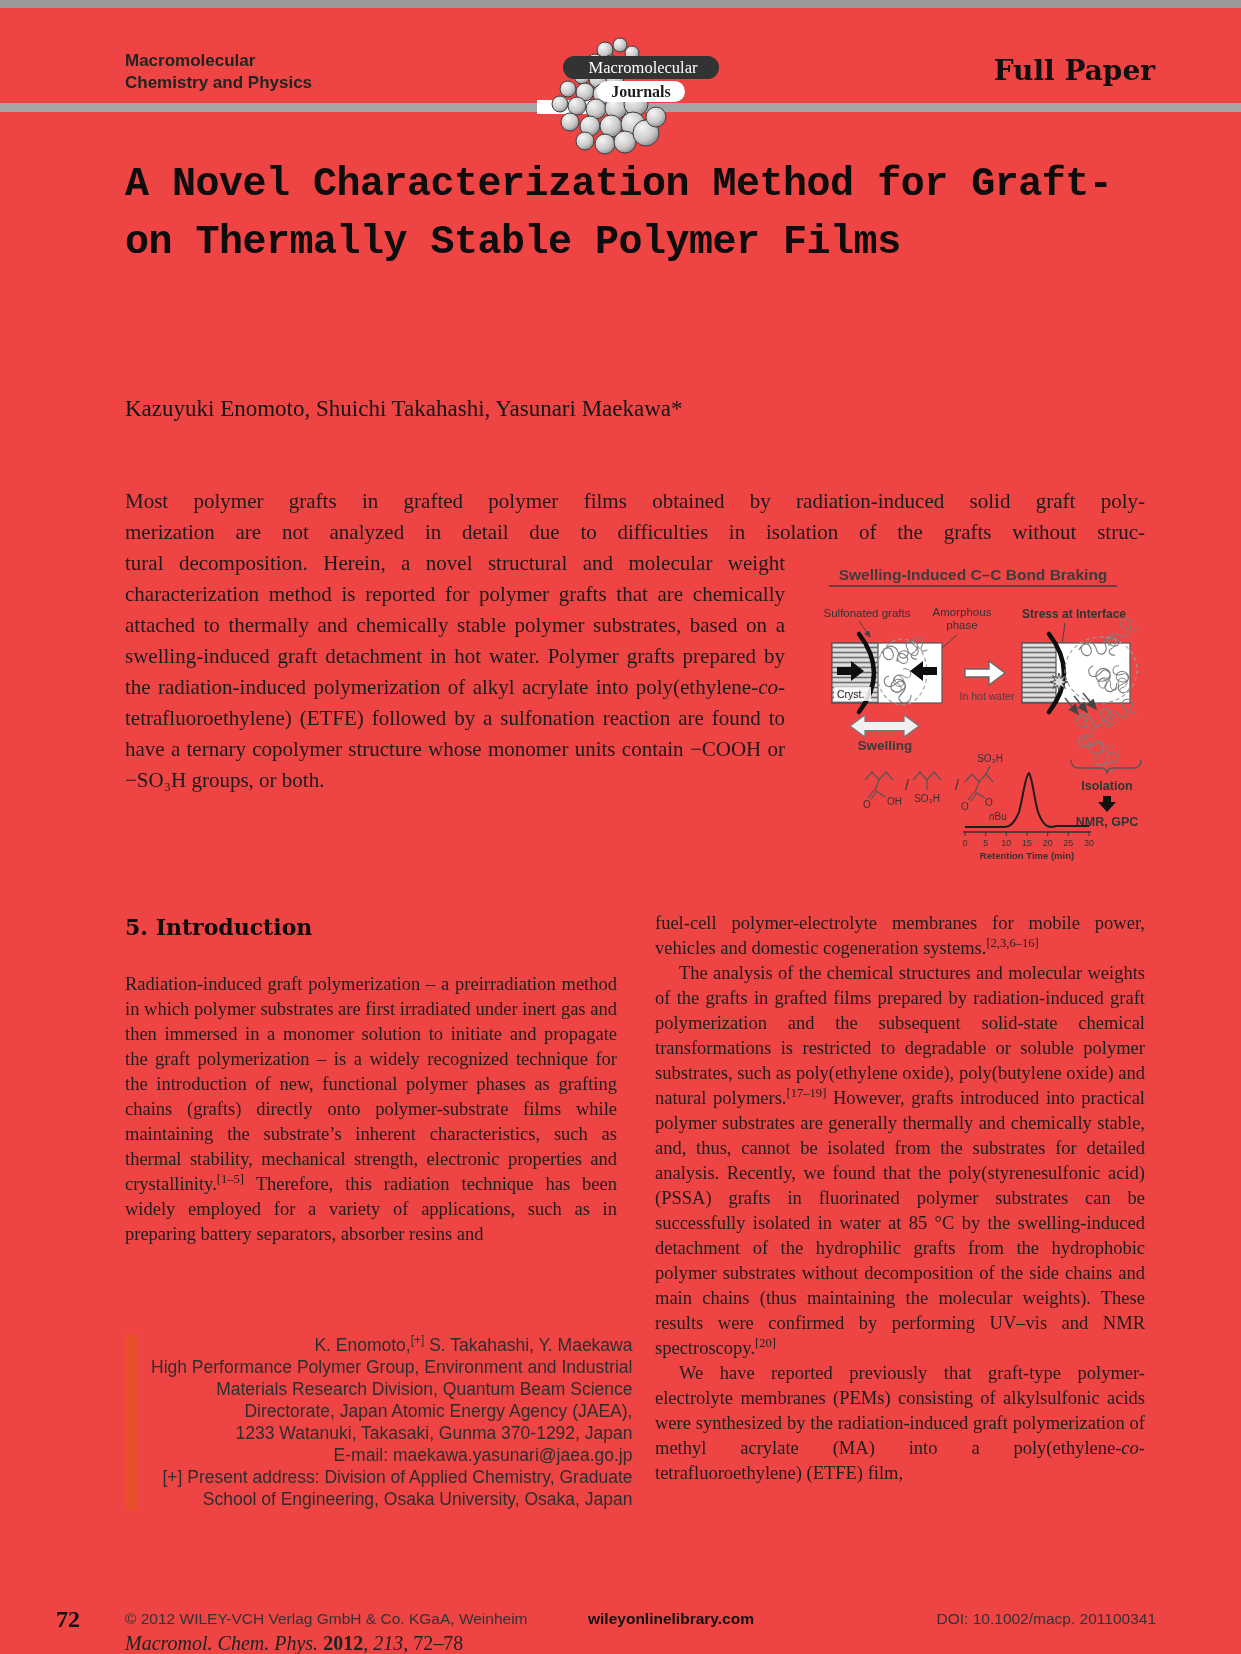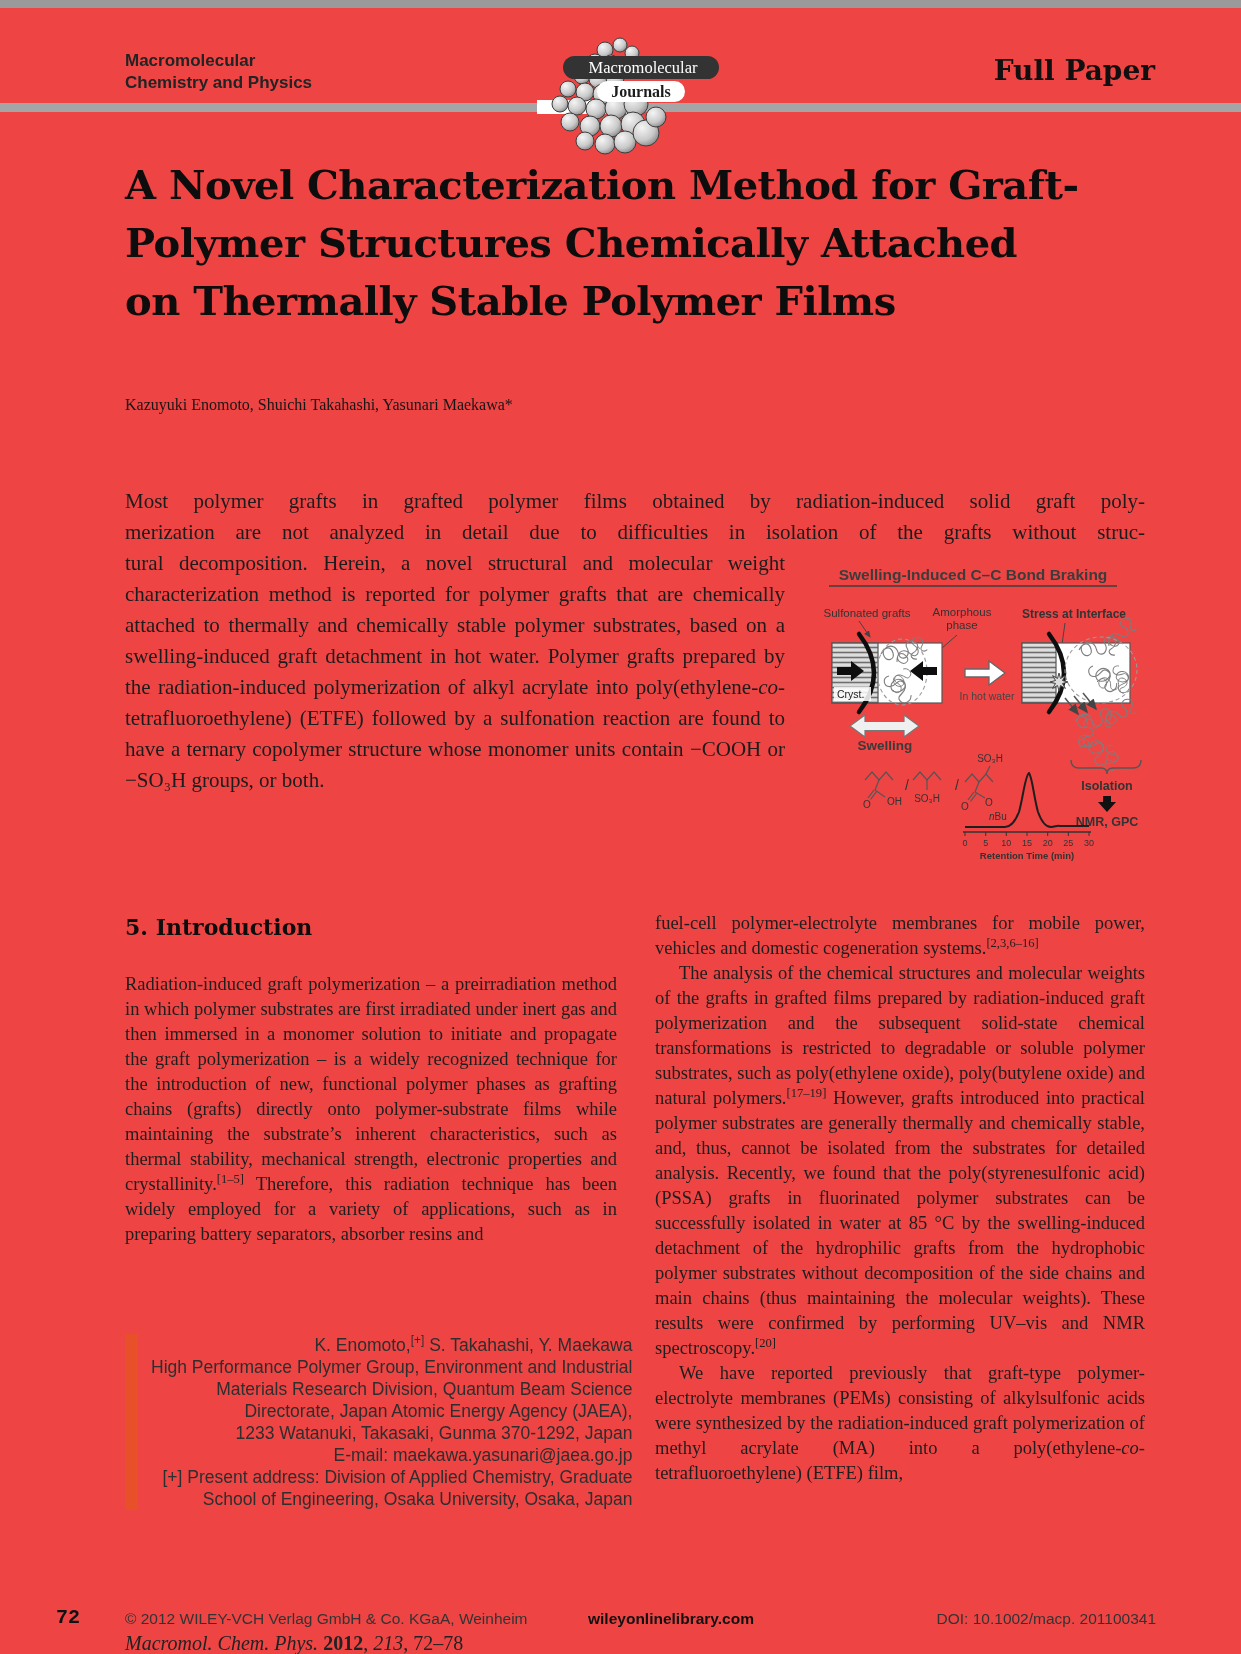--- a/index.html
+++ b/index.html
@@ -8,22 +8,22 @@
   
   .brand{position:absolute;left:125px;top:42px;font-family:"Liberation Sans",sans-serif;
          font-weight:600;font-size:17px;line-height:22px;color:#232323;}
   .top-rule{position:absolute;left:0;top:95px;width:1241px;height:9px;background:#a5a5a5;}
   .article-type{position:absolute;right:86px;top:46px;font-family:"DejaVu Serif",serif;
          font-weight:bold;font-size:28px;color:#101010;}
   .logo{position:absolute;left:535px;top:26px;width:198px;height:128px;}
   
   .paper-title{position:absolute;left:125px;top:148px;font-family:"DejaVu Serif",serif;
          font-weight:bold;font-size:40px;line-height:58px;color:#0d0d0d;letter-spacing:-0.5px;}
-  .paper-title div{white-space:nowrap;}
-  .authors{position:absolute;left:125px;top:388px;font-size:16px;color:#161616;}
+  .paper-title div{white-space:nowrap;font-family:Liberation Mono, monospace;}
+  .authors{position:absolute;left:125px;top:388px;font-size:23px;color:#161616;}
   
   .abstract{position:absolute;left:125px;top:478px;width:1020px;font-size:21px;line-height:31px;
          text-align:justify;color:#1c1c1c;min-height:382px;}
   .abstract .full{text-align:justify;text-align-last:justify;}
   .abstract .wrap{width:660px;}
   .fig{position:absolute;top:64px;right:0;width:348px;height:316px;}
   .fig svg{font-family:"Liberation Sans",sans-serif;}
   
   .section-heading{position:absolute;left:125px;top:906px;font-family:"DejaVu Serif",serif;
          font-weight:bold;font-size:22px;color:#0d0d0d;}
@@ -32,22 +32,22 @@
   .col-left{position:absolute;left:125px;top:964px;width:492px;}
   .col-right{position:absolute;left:655px;top:903px;width:490px;}
   .indent{text-indent:24px;}
   sup{font-size:68%;line-height:0;}
   
   .footnote{position:absolute;left:125px;top:1326px;width:545px;display:flex;text-align:right;}
   .footnote .bar{width:13px;background:#e8502a;margin-right:13px;flex:none;}
   .fn-lines{font-family:"Liberation Sans",sans-serif;font-size:17.5px;line-height:22px;color:#2e2e2e;}
   
   .footer-ref{position:absolute;left:125px;top:1624px;font-size:20px;color:#222;}
-  .page-num{position:absolute;left:56px;top:1598px;font-family:Liberation Mono, monospace;
-         font-weight:bold;font-size:20px;color:#111;}
+  .page-num{position:absolute;left:56px;top:1598px;font-family:Liberation Serif, serif;
+         font-weight:bold;font-size:24px;color:#111;}
   .footer-copy{position:absolute;left:125px;top:1602px;font-family:"Liberation Sans",sans-serif;
          font-size:15.5px;color:#333;}
   .footer-site{position:absolute;left:588px;top:1602px;font-family:"Liberation Sans",sans-serif;
          font-weight:bold;font-size:15.5px;color:#111;}
   .footer-doi{position:absolute;right:85px;top:1602px;font-family:"Liberation Sans",sans-serif;
          font-size:15.5px;color:#333;}
 </style>
 </head>
 <body>
 
@@ -100,21 +100,20 @@
       </g>
       <rect x="28" y="22" width="156" height="23" rx="11.5" fill="#333333"></rect>
       <text x="108" y="39" text-anchor="middle" font-family="Liberation Serif,serif" font-size="16.5" fill="#ffffff">Macromolecular</text>
       <rect x="62" y="47" width="88" height="21" rx="10.5" fill="#ffffff"></rect>
       <text x="106" y="63" text-anchor="middle" font-family="Liberation Serif,serif" font-weight="bold" font-size="16" fill="#1c1c1c">Journals</text>
     </svg>
   </div>
 
   <div class="paper-title">
     <div>A Novel Characterization Method for Graft-</div>
-    <div>Polymer Structures Chemically Attached</div>
     <div>on Thermally Stable Polymer Films</div>
   </div>
   <div class="authors">Kazuyuki Enomoto, Shuichi Takahashi, Yasunari Maekawa*</div>
 
   <div class="abstract">
     <div class="full">Most polymer grafts in grafted polymer films obtained by radiation-induced solid graft poly-</div>
     <div class="full">merization are not analyzed in detail due to difficulties in isolation of the grafts without struc-</div>
     <div class="wrap">tural decomposition. Herein, a novel structural and molecular weight characterization method is reported for polymer grafts that are chemically attached to thermally and chemically stable polymer substrates, based on a swelling-induced graft detachment in hot water. Polymer grafts prepared by the radiation-induced polymerization of alkyl acrylate into poly(ethylene-<i>co</i>-tetrafluoroethylene) (ETFE) followed by a sulfonation reaction are found to have a ternary copolymer structure whose monomer units contain −COOH or −SO₃H groups, or both.</div>
 
     <div class="fig">

